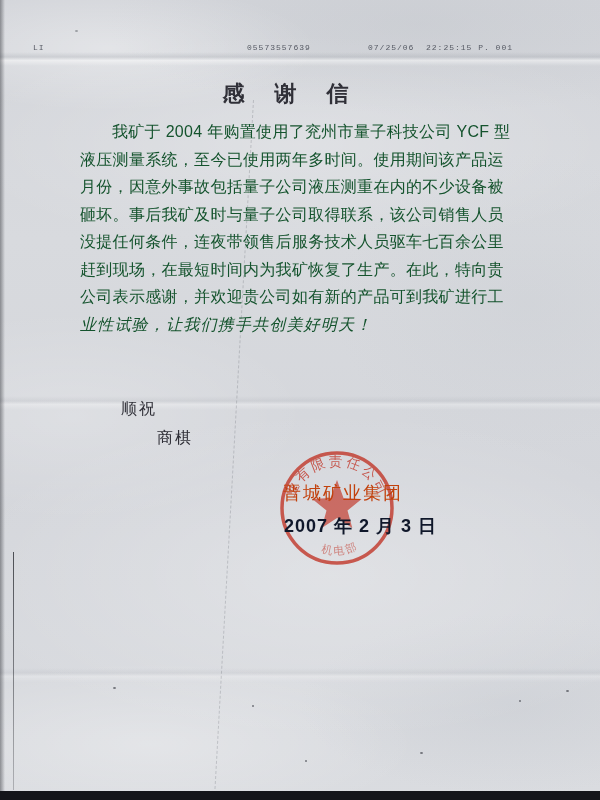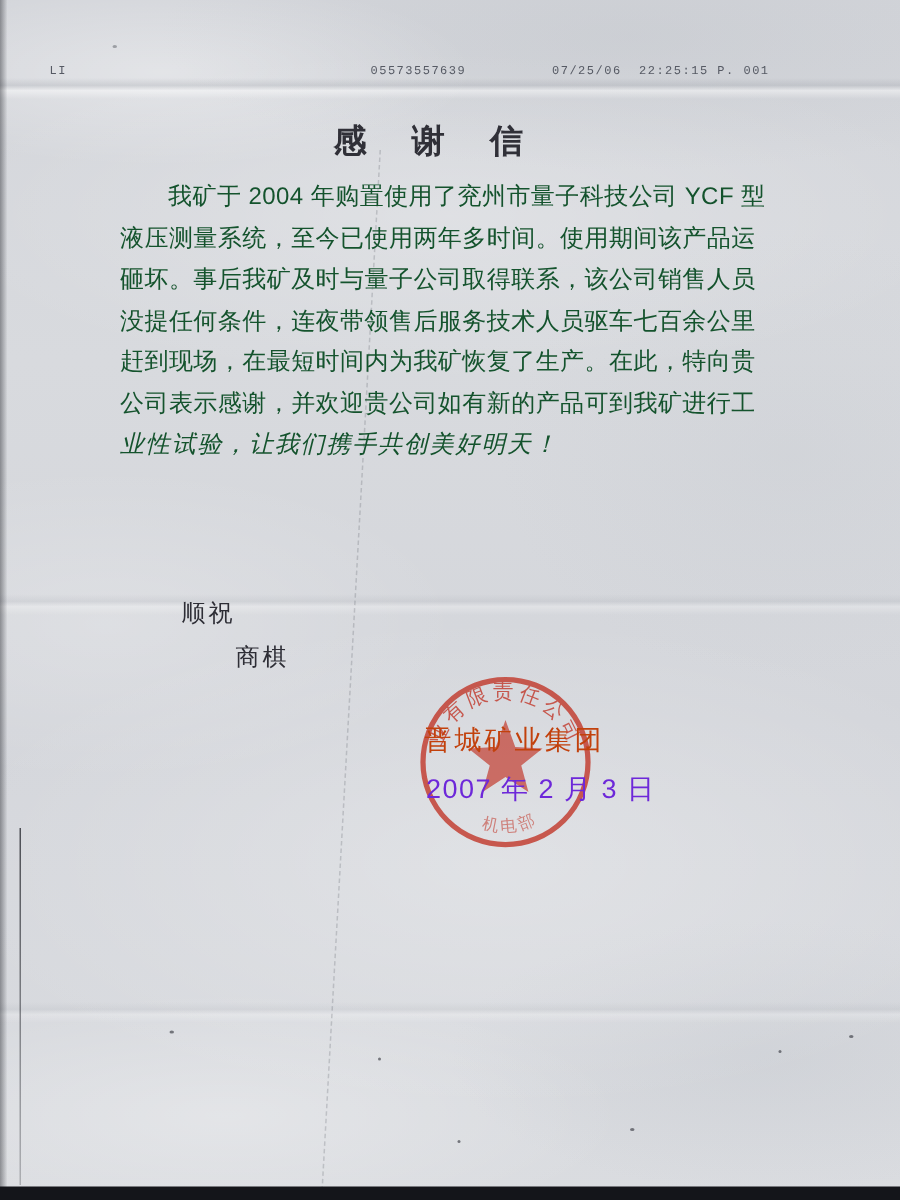--- a/index.html
+++ b/index.html
@@ -62,21 +62,21 @@
   .body-line{
     height:27.5px;line-height:27.5px;font-size:16px;color:#14532d;
     text-align:justify;text-align-last:justify;letter-spacing:.3px;
     filter:blur(.25px);white-space:nowrap;
   }
   .body-line:first-child{text-indent:32px;}
   .body-line:last-child{text-align-last:left;letter-spacing:1.2px;font-style:italic;}
   .closing1{position:absolute;left:121px;top:399px;font-size:16px;letter-spacing:2px;filter:blur(.25px);}
   .closing2{position:absolute;left:157px;top:428px;font-size:16px;letter-spacing:2px;filter:blur(.25px);}
   .sig-org{position:absolute;left:283px;top:481px;font-size:18px;letter-spacing:2px;color:#c2410c;filter:blur(.3px);}
-  .sig-date{position:absolute;left:284px;top:514px;font-size:18px;letter-spacing:1px;color:#6d28d9;filter:blur(.3px);}
+  .sig-date{position:absolute;left:284px;top:514px;font-size:18px;letter-spacing:1px;color:#0f172a;filter:blur(.3px);font-weight:bold;}
   
   .stamp{position:absolute;left:267px;top:438px;width:140px;height:140px;opacity:.82;filter:blur(.5px);}
 </style>
 </head>
 <body>
 
 <div class="paper"></div>
 
 <div class="crease-h" style="top:52px"></div>
 <div class="crease-h" style="top:396px;opacity:.6"></div>
@@ -96,20 +96,21 @@
 <div class="fax" style="left:33px">LI</div>
 <div class="fax" style="left:247px">05573557639</div>
 <div class="fax" style="left:368px">07/25/06  22:25:15 P. 001</div>
 
 <div class="letter">
   <div class="title">感 谢 信</div>
 
   <div class="body-lines">
       <div class="body-line">我矿于 2004 年购置使用了兖州市量子科技公司 YCF 型</div>
       <div class="body-line">液压测量系统，至今已使用两年多时间。使用期间该产品运</div>
+      <div class="body-line">月份，因意外事故包括量子公司液压测重在内的不少设备被</div>
       <div class="body-line">砸坏。事后我矿及时与量子公司取得联系，该公司销售人员</div>
       <div class="body-line">没提任何条件，连夜带领售后服务技术人员驱车七百余公里</div>
       <div class="body-line">赶到现场，在最短时间内为我矿恢复了生产。在此，特向贵</div>
       <div class="body-line">公司表示感谢，并欢迎贵公司如有新的产品可到我矿进行工</div>
       <div class="body-line">业性试验，让我们携手共创美好明天！</div>
     </div>
 
   <div class="closing1">顺祝</div>
   <div class="closing2">商棋</div>
 

